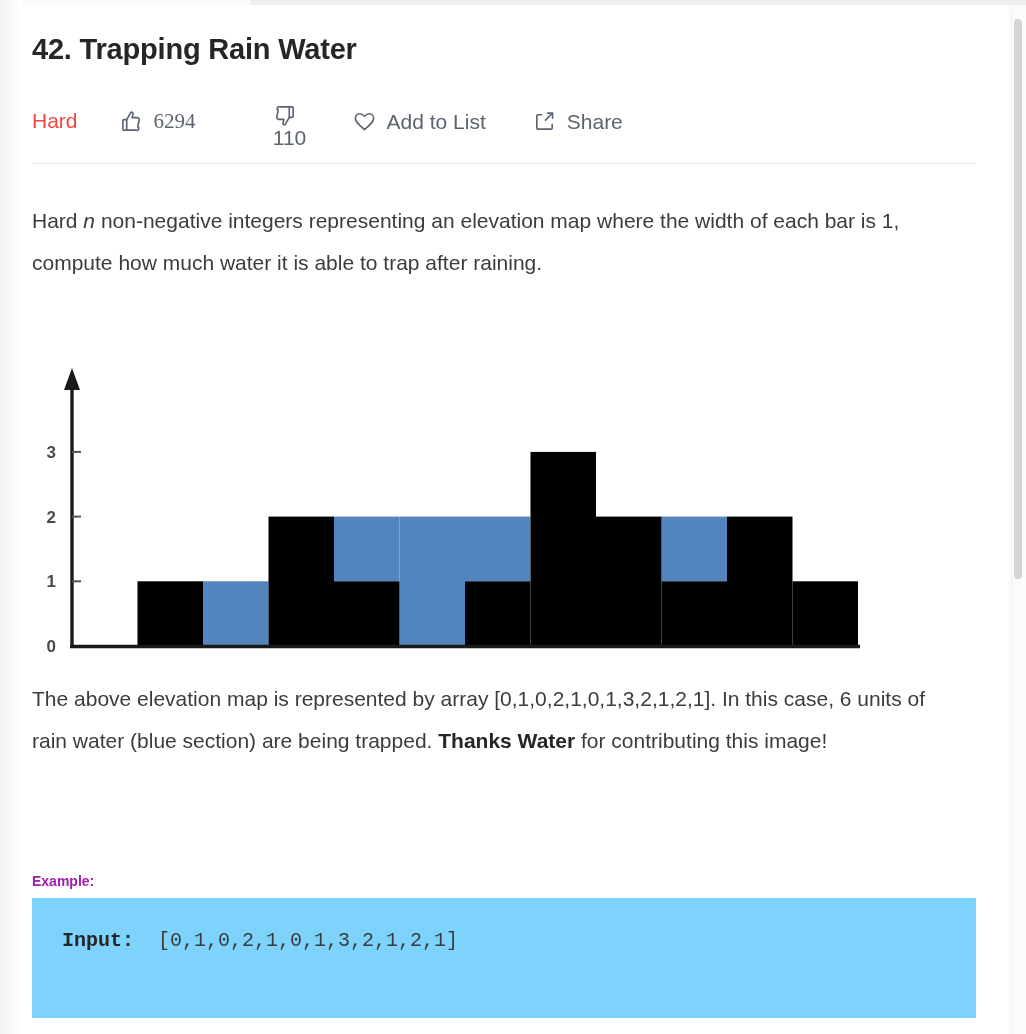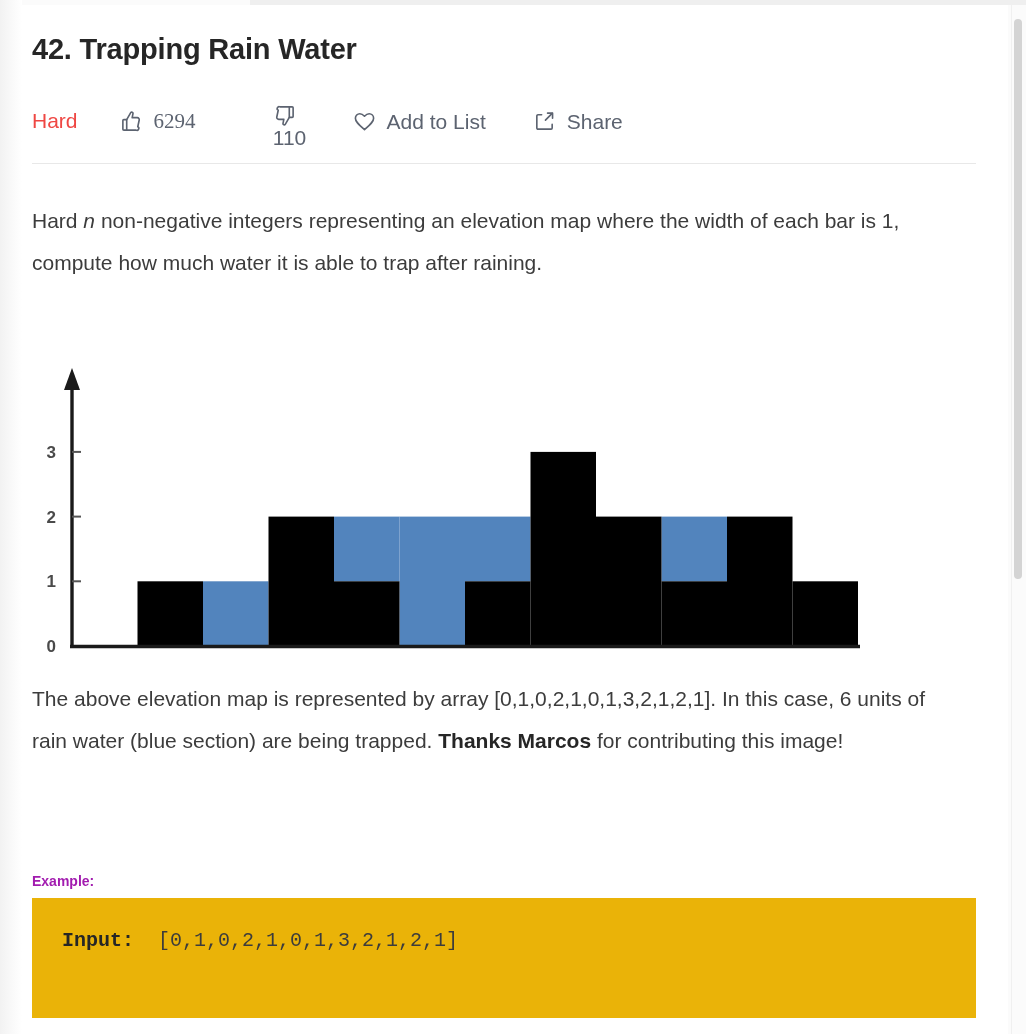--- a/index.html
+++ b/index.html
@@ -120,21 +120,21 @@
     font-size: 14px;
     font-weight: 700;
     color: #a21caf;
   }
 
   
   #code-block {
     position: absolute;
     left: 32px; top: 898px;
     width: 944px; height: 120px;
-    background: #eab308;
+    background: #7dd3fc;
     box-sizing: border-box;
     padding: 23px 30px;
   }
   .code-line {
     font-family: "Liberation Mono", "DejaVu Sans Mono", monospace;
     font-size: 20px;
     line-height: 40px;
     color: #3c3c3c;
     white-space: pre;
   }
@@ -248,21 +248,21 @@
           <text x="56" y="227.3" text-anchor="end" font-family="&quot;Liberation Sans&quot;, sans-serif" font-size="17" font-weight="700" fill="#4a4a4a">1</text>
           <line x1="72" x2="81" y1="156.6" y2="156.6" stroke="#555" stroke-width="2"></line>
           <text x="56" y="162.6" text-anchor="end" font-family="&quot;Liberation Sans&quot;, sans-serif" font-size="17" font-weight="700" fill="#4a4a4a">2</text>
           <line x1="72" x2="81" y1="91.89999999999998" y2="91.89999999999998" stroke="#555" stroke-width="2"></line>
           <text x="56" y="97.89999999999998" text-anchor="end" font-family="&quot;Liberation Sans&quot;, sans-serif" font-size="17" font-weight="700" fill="#4a4a4a">3</text>
         </g>
     </svg>
   </div>
 
   <div class="para" id="para-2">
-    <span>The above elevation map is represented by array [0,1,0,2,1,0,1,3,2,1,2,1]. In this case, 6 units of rain water (blue section) are being trapped. </span><b>Thanks Marcos</b><span> for contributing this image!</span>
+    <span>The above elevation map is represented by array [0,1,0,2,1,0,1,3,2,1,2,1]. In this case, 6 units of rain water (blue section) are being trapped. </span><b>Thanks Water</b><span> for contributing this image!</span>
   </div>
 
   <div id="example-heading">Example:</div>
 
   <div id="code-block">
     <div class="code-line"><span class="k">Input:</span>  <span>[0,1,0,2,1,0,1,3,2,1,2,1]</span></div>
   </div>
 
 </div>
 

